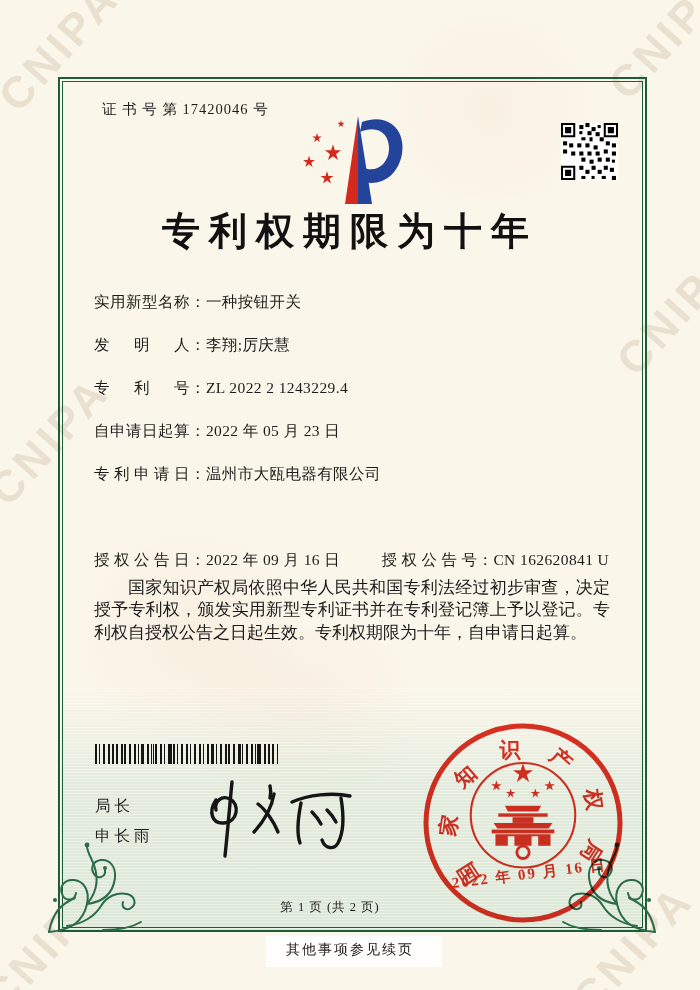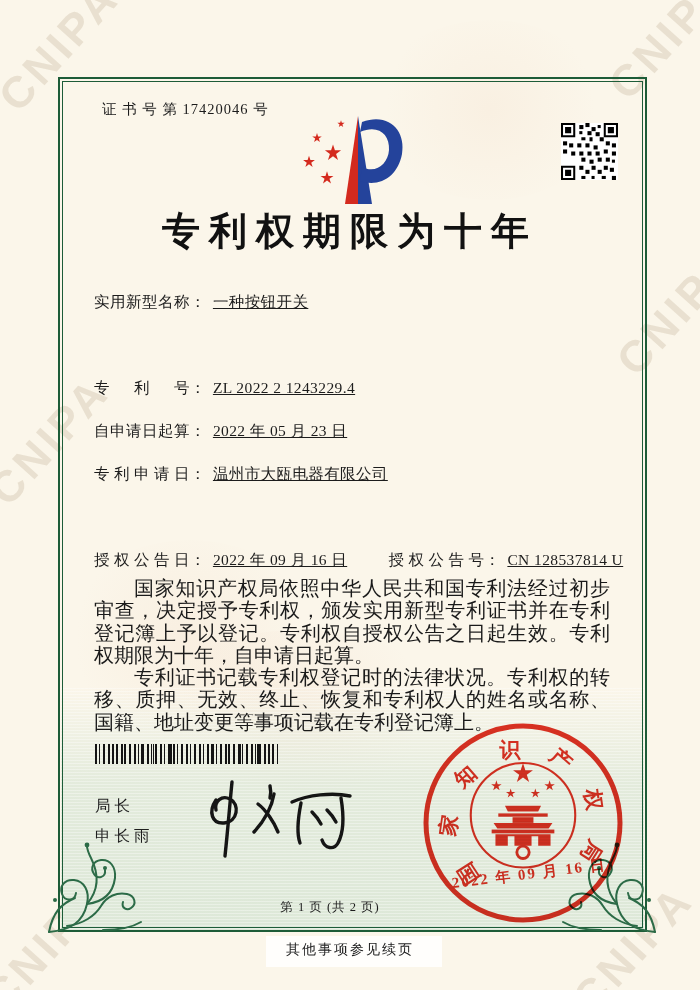--- a/index.html
+++ b/index.html
@@ -32,25 +32,25 @@
   .qr{position:absolute;left:561px;top:123px;width:57px;height:57px;z-index:3;background:#fff;}
   .logo{position:absolute;left:284px;top:110px;width:134px;height:102px;z-index:3;}
   .title{
     position:absolute;left:0;top:206px;width:700px;text-align:center;z-index:3;
     font-size:38px;font-weight:bold;letter-spacing:9px;color:#111;
   }
   
   .frow{position:absolute;left:94px;font-size:15.5px;letter-spacing:.4px;z-index:3;white-space:nowrap;}
   .flabel{display:inline-block;width:96px;text-align:justify;text-align-last:justify;}
   .fcolon{display:inline-block;}
-  .fval{margin-left:7px;text-decoration:underline;}
+  .fval{}
   .g2{margin-left:37px;}
   
   .paras{position:absolute;left:94px;top:577px;width:516px;z-index:3;}
-  .paras p{margin:0;font-size:20px;line-height:22.3px;text-indent:2em;text-align:justify;color:#1a1a1a;}
+  .paras p{margin:0;font-size:17px;line-height:22.3px;text-indent:2em;text-align:justify;color:#1a1a1a;}
   
   .barcode{
     position:absolute;left:95px;top:744px;width:183px;height:20px;z-index:3;
     background:
       repeating-linear-gradient(90deg,#141414 0 2px,transparent 2px 4px,#141414 4px 5px,transparent 5px 8px,#141414 8px 10px,transparent 10px 13px),
       repeating-linear-gradient(90deg,#141414 0 1px,transparent 1px 17px,#141414 17px 19px,transparent 19px 29px);
   }
   
   .sig-role{position:absolute;left:95px;top:796px;font-family:"Liberation Sans","DejaVu Sans",sans-serif;font-size:15.5px;letter-spacing:4px;color:#1e1e1e;z-index:3;}
   .sig-name{position:absolute;left:95px;top:826px;font-family:"Liberation Sans","DejaVu Sans",sans-serif;font-size:15.5px;letter-spacing:4px;color:#1e1e1e;z-index:3;text-align:right;}
@@ -172,37 +172,39 @@
     <path d="M74,6 L61,94 L74,94 Z" fill="#d42a1e"></path>
     <path d="M74,6 L74,94 L88,94 Z" fill="#24439b"></path>
     <path d="M78,12 C106,2 122,22 118,44 C114,66 96,78 76,71 L78,57 C92,64 104,54 105,40 C106,24 94,14 76,22 Z" fill="#24439b"></path>
   </svg>
 
   <div class="title serif">专利权期限为十年</div>
 
   <div class="frow" style="top:292px">
     <span class="flabel">实用新型名称</span><span class="fcolon">：</span><span class="fval">一种按钮开关</span>
   </div>
+  <div class="frow" style="top:335px">
+    <span class="flabel">发明人</span><span class="fcolon">：</span><span class="fval">李翔;厉庆慧</span>
+  </div>
   <div class="frow" style="top:378px">
     <span class="flabel">专利号</span><span class="fcolon">：</span><span class="fval">ZL 2022 2 1243229.4</span>
   </div>
   <div class="frow" style="top:421px">
     <span class="flabel">自申请日起算</span><span class="fcolon">：</span><span class="fval">2022 年 05 月 23 日</span>
   </div>
   <div class="frow" style="top:464px">
     <span class="flabel">专利申请日</span><span class="fcolon">：</span><span class="fval">温州市大瓯电器有限公司</span>
   </div>
   <div class="frow" style="top:550px">
     <span class="flabel">授权公告日</span><span class="fcolon">：</span><span class="fval">2022 年 09 月 16 日</span>
-    <span class="flabel g2">授权公告号</span><span class="fcolon">：</span><span class="fval">CN 128537814 U</span>
+    <span class="flabel g2">授权公告号</span><span class="fcolon">：</span><span class="fval">CN 162620841 U</span>
   </div>
 
   <div class="paras">
     <p>国家知识产权局依照中华人民共和国专利法经过初步审查，决定授予专利权，颁发实用新型专利证书并在专利登记簿上予以登记。专利权自授权公告之日起生效。专利权期限为十年，自申请日起算。</p>
-    <p>专利证书记载专利权登记时的法律状况。专利权的转移、质押、无效、终止、恢复和专利权人的姓名或名称、国籍、地址变更等事项记载在专利登记簿上。</p>
   </div>
 
   <div class="barcode"></div>
 
   <div class="sig-role">局长</div>
   <div class="sig-name">申长雨</div>
   <svg class="autograph" viewBox="0 0 195 90">
     <g fill="none" stroke="#151515" stroke-width="3.4" stroke-linecap="round" stroke-linejoin="round">
       <path d="M44,6 C42,26 40,52 37,80"></path>
       <path d="M28,24 C20,36 24,48 36,47 C50,46 52,28 42,23 C34,19 26,25 28,34"></path>

